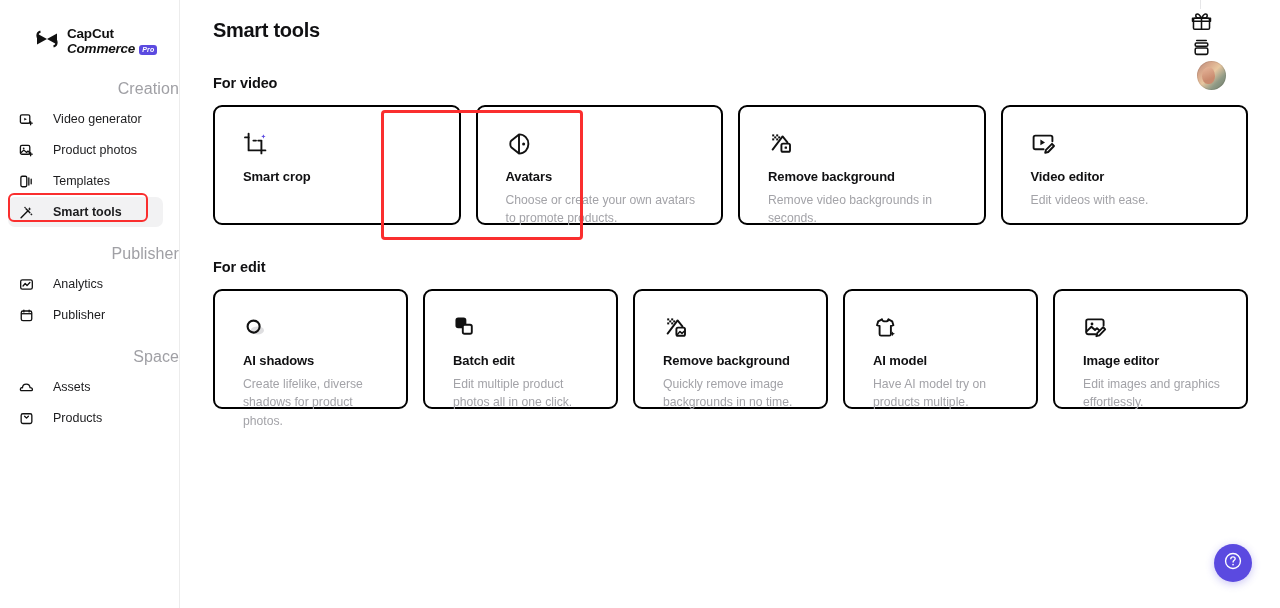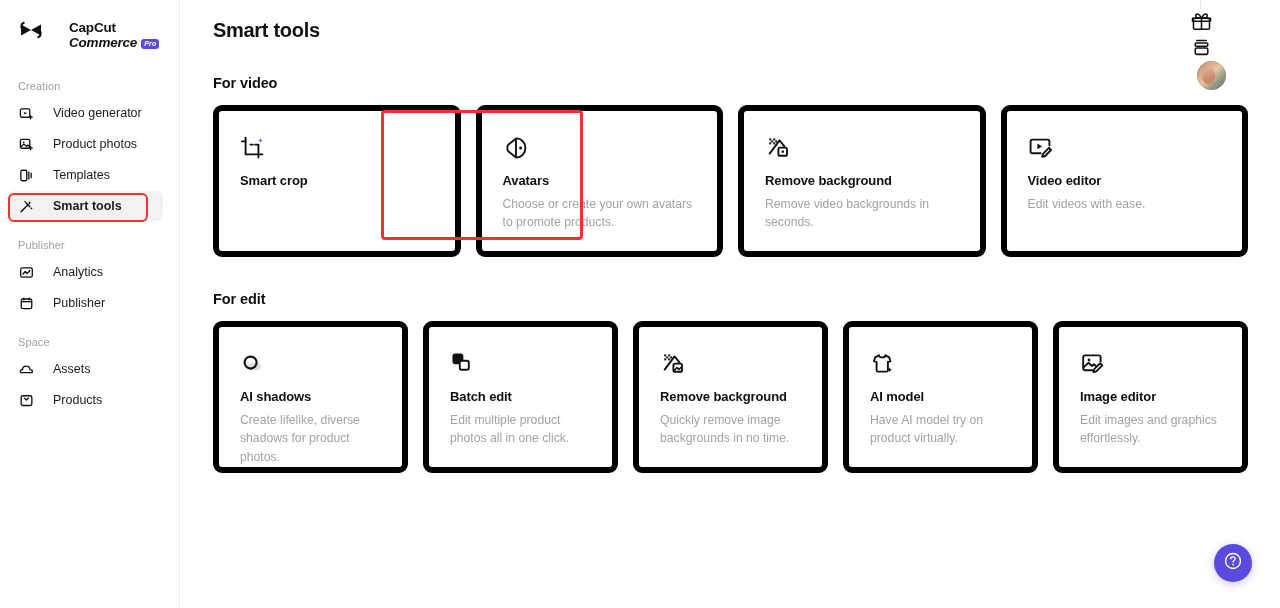--- a/index.html
+++ b/index.html
@@ -14,40 +14,42 @@
 
   
   .sidebar {
     width: 180px; height: 608px;
     border-right: 1px solid #ececec;
     flex: 0 0 180px;
     position: relative;
     background: #fff;
   }
   .logo-wrap {
-    display: flex; align-items: flex-start; gap: 25px;
+    display: flex; align-items: center; gap: 7px;
     padding: 18px 0 0 18px;
     height: 62px;
+    margin-left: 16px;
   }
   .logo-mark { width: 26px; height: 26px; flex: 0 0 26px; }
   .logo-text { line-height: 1.08; }
   .logo-line1 { font-size: 13.5px; font-weight: 700; letter-spacing: -0.2px; color: #111; }
   .logo-line2 { font-size: 13.5px; font-weight: 700; letter-spacing: -0.2px; color: #111; display: flex; align-items: center; gap: 4px; font-style: italic; }
   .pro-badge {
     background: #5b4ae0; color: #fff;
     font-size: 7px; font-weight: 700;
     border-radius: 3px; padding: 1px 3px 1.5px;
     line-height: 1; letter-spacing: 0.2px;
     position: relative; top: 1px;
   }
 
   .nav-section-label {
-    font-size: 11px; color: #a0a0a5;
+    font-size: 16px; color: #a0a0a5;
     padding: 0 0 0 18px; margin-top: 18px; margin-bottom: 6px;
     letter-spacing: 0.1px;
+    text-align: right;
   }
   .nav-item {
     display: flex; align-items: center; gap: 19px;
     height: 30px; margin: 1px 16px 1px 8px;
     padding-left: 10px;
     border-radius: 7px;
     font-size: 12.5px; color: #1c1c1e;
     cursor: pointer; position: relative;
   }
   .nav-item.active { background: #f2f2f3; font-weight: 600; }
@@ -90,24 +92,24 @@
   .content { padding: 14px 32px 0 33px; }
   .section-title {
     font-size: 14.5px; font-weight: 700; color: #101012;
     letter-spacing: -0.1px; margin-bottom: 14px;
   }
   .section-title.second { margin-top: 34px; }
 
   .card-grid { display: flex; gap: 15px; }
   .card {
     flex: 1 1 0; min-width: 0;
-    height: 152px;
-    border: 6px solid #000000; border-radius: 9px;
+    height: 120px;
+    border: 2px solid #000000; border-radius: 9px;
     background: #fff;
-    padding: 22px 20px 0 21px;
+    padding: 22px 20px 0 28px;
     cursor: pointer; position: relative;
   }
   .card-icon { height: 30px; margin-bottom: 10px; display: flex; align-items: center; }
   .card-title { font-size: 13px; font-weight: 700; color: #101012; margin-bottom: 7px; letter-spacing: -0.1px; }
   .card-desc { font-size: 12.2px; line-height: 1.5; color: #a3a3a8; }
 
   .hl-card {
     position: absolute;
     left: 201px; top: 110px; width: 202px; height: 130px;
     border: 3px solid #fa2e2e; border-radius: 4px;
@@ -380,21 +382,21 @@
 
         <div class="card">
           <div class="card-icon">
             <svg width="26" height="26" viewBox="0 0 26 26" fill="none" stroke="#111" stroke-width="1.9">
               <path d="M9 4.4 L5.2 6.4 L4 10.2 L6.6 11 L6.6 19.2 A1.5 1.5 0 0 0 8.1 20.6 L16.4 20.6 A1.5 1.5 0 0 0 17.9 19.2 L17.9 11 L20.4 10.2 L19.2 6.4 L15.4 4.4" stroke-linecap="round" stroke-linejoin="round"></path>
               <path d="M9 4.4 C9 7 15.4 7 15.4 4.4" stroke-linecap="round" stroke-linejoin="round"></path>
               <path d="M19.6 16.4l.68 1.72 1.72.68-1.72.68-.68 1.72-.68-1.72-1.72-.68 1.72-.68z" fill="#111" stroke="none"></path>
             </svg>
           </div>
           <div class="card-title">AI model</div>
-          <div class="card-desc">Have AI model try on product virtually.</div>
+          <div class="card-desc">Have AI model try on products multiple.</div>
         </div>
 
         <div class="card">
           <div class="card-icon">
             <svg width="26" height="26" viewBox="0 0 26 26" fill="none" stroke="#111" stroke-width="1.9">
               <path d="M20.6 10.6V6.2a1.8 1.8 0 0 0-1.8-1.8H5a1.8 1.8 0 0 0-1.8 1.8v11.4A1.8 1.8 0 0 0 5 19.2h7.6" stroke-linecap="round" stroke-linejoin="round"></path>
               <circle cx="9" cy="9" r="1.4" fill="#111" stroke="none"></circle>
               <path d="M3.6 16.4 L8.4 11.8 L12 15 L14 13.2 L16.4 15.4" stroke-linecap="round" stroke-linejoin="round"></path>
               <path d="M21.4 12.6 L15.4 18.6 L14.6 21.6 L17.6 20.8 L23.4 14.8 Z" stroke-linejoin="round" transform="translate(-1.2,-0.4)"></path>
             </svg>

